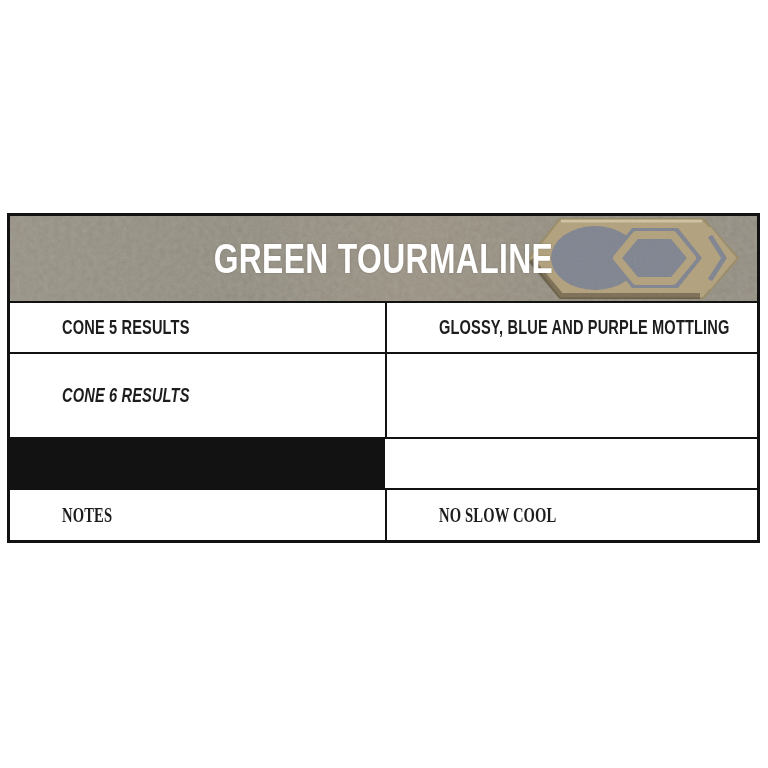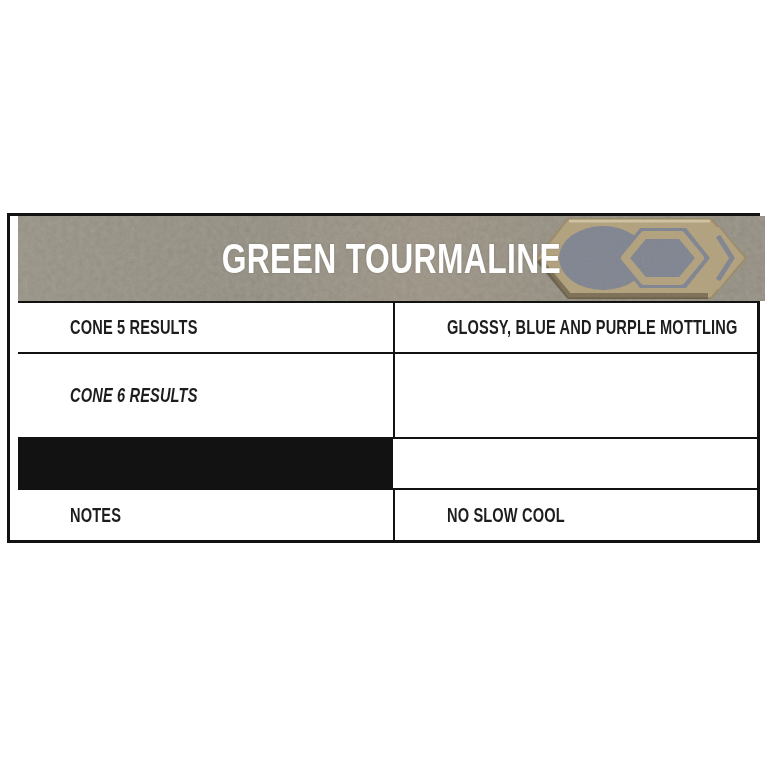--- a/index.html
+++ b/index.html
@@ -10,21 +10,20 @@
     position:relative;
     overflow:hidden;
   }
   .glaze-card{
     position:absolute;
     left:7px;top:213px;
     width:753px;height:330px;
     border:3px solid #121212;
     box-sizing:border-box;
     background:#ffffff;
-    padding-left:8px;
   }
   .banner{
     position:relative;
     width:747px;height:85px;
     overflow:hidden;
     background:#8b887c;
   }
   .banner svg{display:block;position:absolute;left:0;top:0;}
   .banner-title{
     position:absolute;left:0;top:0;
@@ -43,21 +42,21 @@
     white-space:pre;
     line-height:1;
   }
   .t-row{
     display:grid;
     grid-template-columns:375px 2px 370px;
     border-top:2px solid #121212;
     box-sizing:content-box;
   }
   .t-row .divider{background:#121212;}
-  .r1{height:49px;} .r2{height:83px;font-style:italic;} .r3{height:49px;} .r4{height:50px;}
+  .r1{height:49px;} .r2{height:83px;font-style:italic;} .r3{height:49px;} .r4{height:50px;font-family:Liberation Serif, serif;}
   .cell{
     display:flex;align-items:center;
     padding-left:9px;
     overflow:hidden;
     margin-left:43px;
   }
   .cond{
     display:inline-block;
     transform:scaleX(0.73);
     transform-origin:0 50%;

